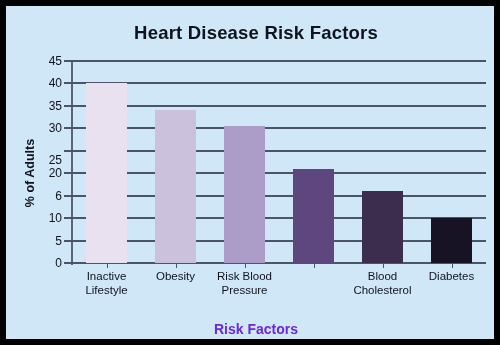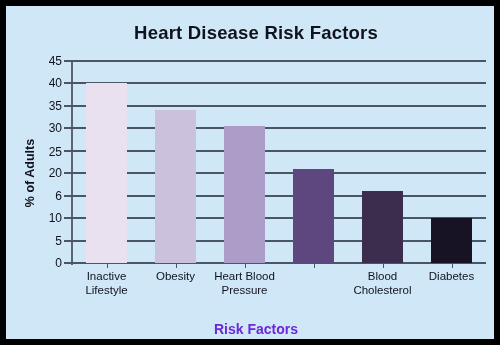--- a/index.html
+++ b/index.html
@@ -156,21 +156,21 @@
 
   <div id="chart-title">Heart Disease Risk Factors</div>
 
   <div id="y-axis-title">% of Adults</div>
 
   <div id="y-tick-labels">
       <div class="tick-label" style="top: 55px; color: rgb(16, 19, 28);">45</div>
       <div class="tick-label" style="top: 77.4444px; color: rgb(16, 19, 28);">40</div>
       <div class="tick-label" style="top: 99.8889px; color: rgb(16, 19, 28);">35</div>
       <div class="tick-label" style="top: 122.333px; color: rgb(16, 19, 28);">30</div>
-      <div class="tick-label" style="top: 146px; color: rgb(16, 19, 28);">25</div>
+      <div class="tick-label" style="top: 154px; color: rgb(16, 19, 28);">25</div>
       <div class="tick-label" style="top: 167.222px; color: rgb(16, 19, 28);">20</div>
       <div class="tick-label" style="top: 189.667px; color: rgb(16, 19, 28);">6</div>
       <div class="tick-label" style="top: 212.111px; color: rgb(16, 19, 28);">10</div>
       <div class="tick-label" style="top: 234.556px; color: rgb(16, 19, 28);">5</div>
       <div class="tick-label" style="top: 257px; color: rgb(16, 19, 28);">0</div>
     </div>
 
   <div id="y-axis-line"></div>
 
   <div id="plot-area">
@@ -189,21 +189,21 @@
       <div class="bar" title="Obesity: 34" style="left: 83px; width: 41px; height: 152.622px; background: rgb(203, 193, 221);"></div>
       <div class="bar" title="High Blood Pressure: 30.5" style="left: 152px; width: 41px; height: 136.911px; background: rgb(171, 156, 200);"></div>
       <div class="bar" title="Smoking Cigarettes: 21" style="left: 221px; width: 41px; height: 94.2667px; background: rgb(93, 71, 126);"></div>
       <div class="bar" title="High Cholesterol: 16" style="left: 290px; width: 41px; height: 71.8222px; background: rgb(60, 44, 78);"></div>
       <div class="bar" title="Diabetes: 10" style="left: 359px; width: 41px; height: 44.8889px; background: rgb(24, 19, 36);"></div>
     </div>
 
   <div id="x-tick-labels">
       <div class="cat-label" style="left: 0px; width: 69px; color: rgb(16, 19, 28);">Inactive Lifestyle</div>
       <div class="cat-label" style="left: 69px; width: 69px; color: rgb(16, 19, 28);">Obesity</div>
-      <div class="cat-label" style="left: 138px; width: 69px; color: rgb(16, 19, 28);">Heart Blood Pressure</div>
+      <div class="cat-label" style="left: 138px; width: 69px; color: rgb(16, 19, 28);">Risk Blood Pressure</div>
       <div class="cat-label" style="left: 276px; width: 69px; color: rgb(16, 19, 28);">Blood Cholesterol</div>
       <div class="cat-label" style="left: 345px; width: 69px; color: rgb(16, 19, 28);">Diabetes</div>
     </div>
 
   <div id="x-axis-title">Risk Factors</div>
 
 <div class="tick-mark" style="top: 54px; background: rgb(74, 85, 102);"></div>
     <div class="tick-mark" style="top: 76.4444px; background: rgb(74, 85, 102);"></div>
     <div class="tick-mark" style="top: 98.8889px; background: rgb(74, 85, 102);"></div>
     <div class="tick-mark" style="top: 121.333px; background: rgb(74, 85, 102);"></div>

